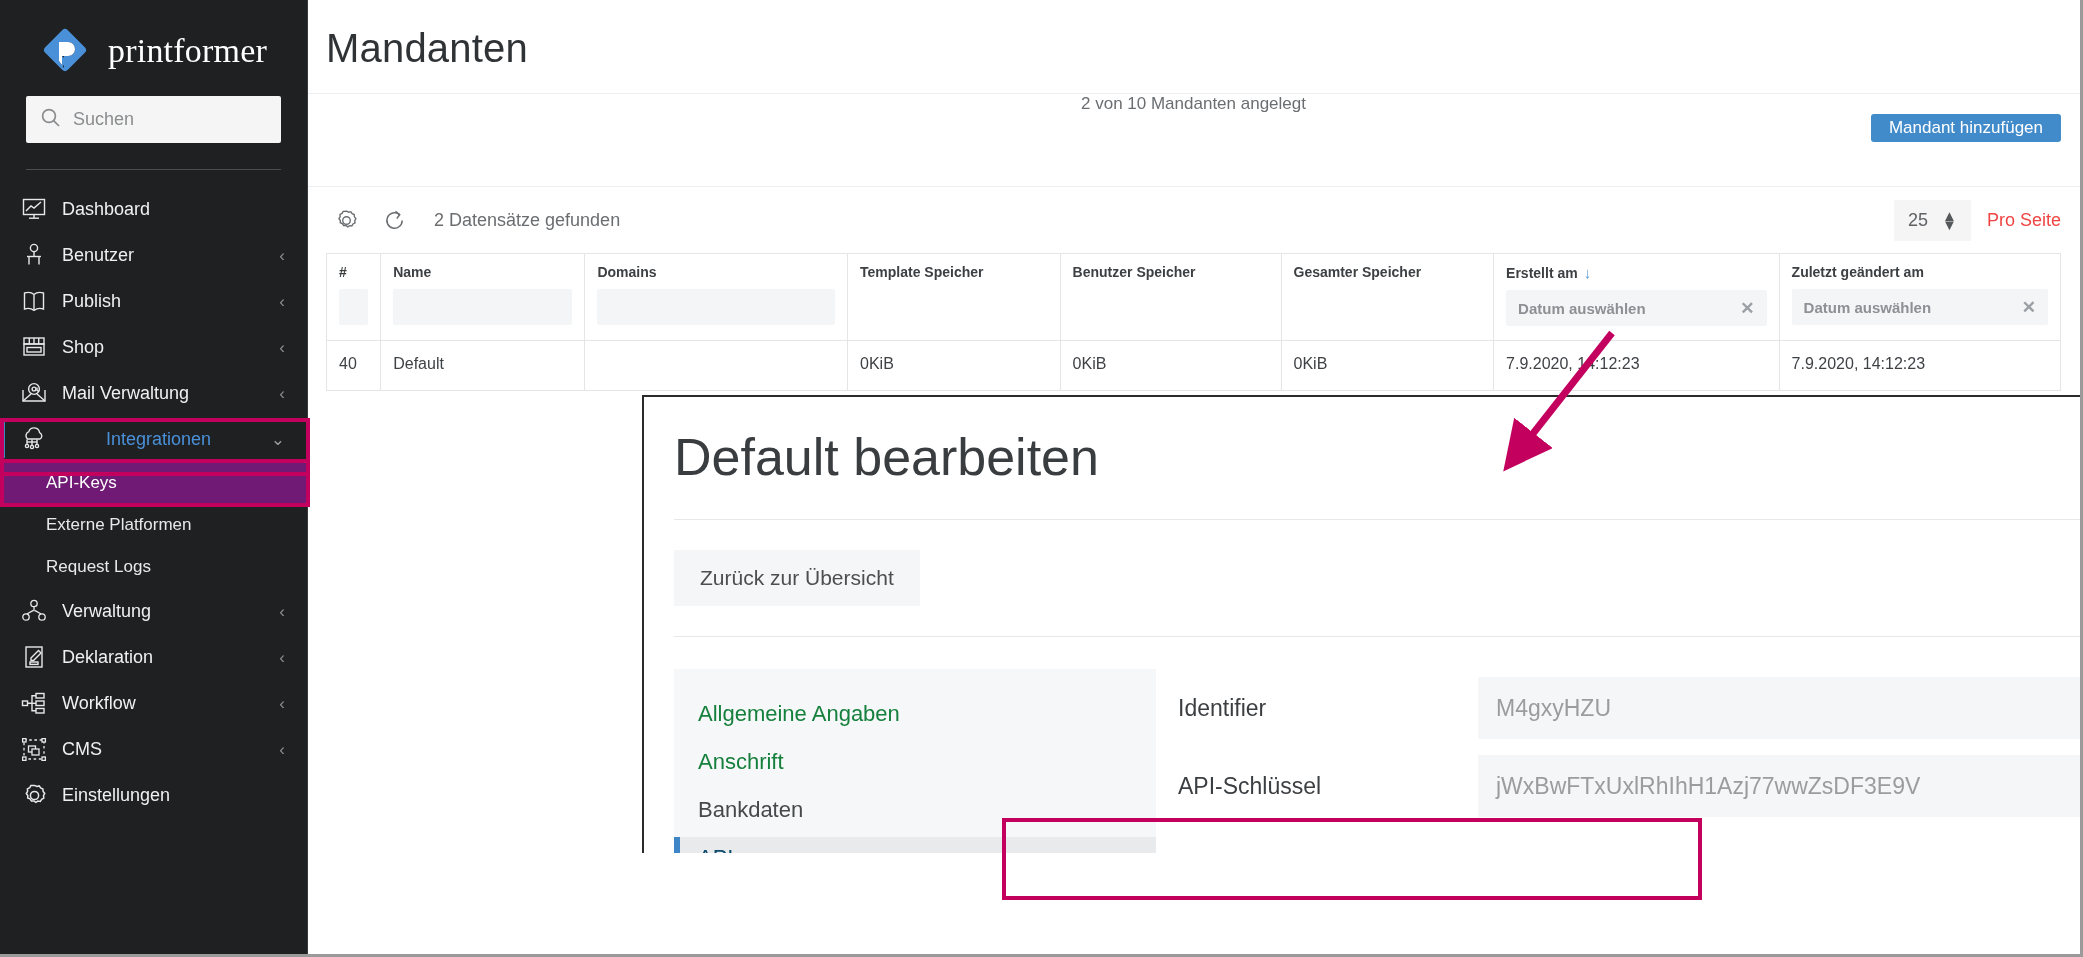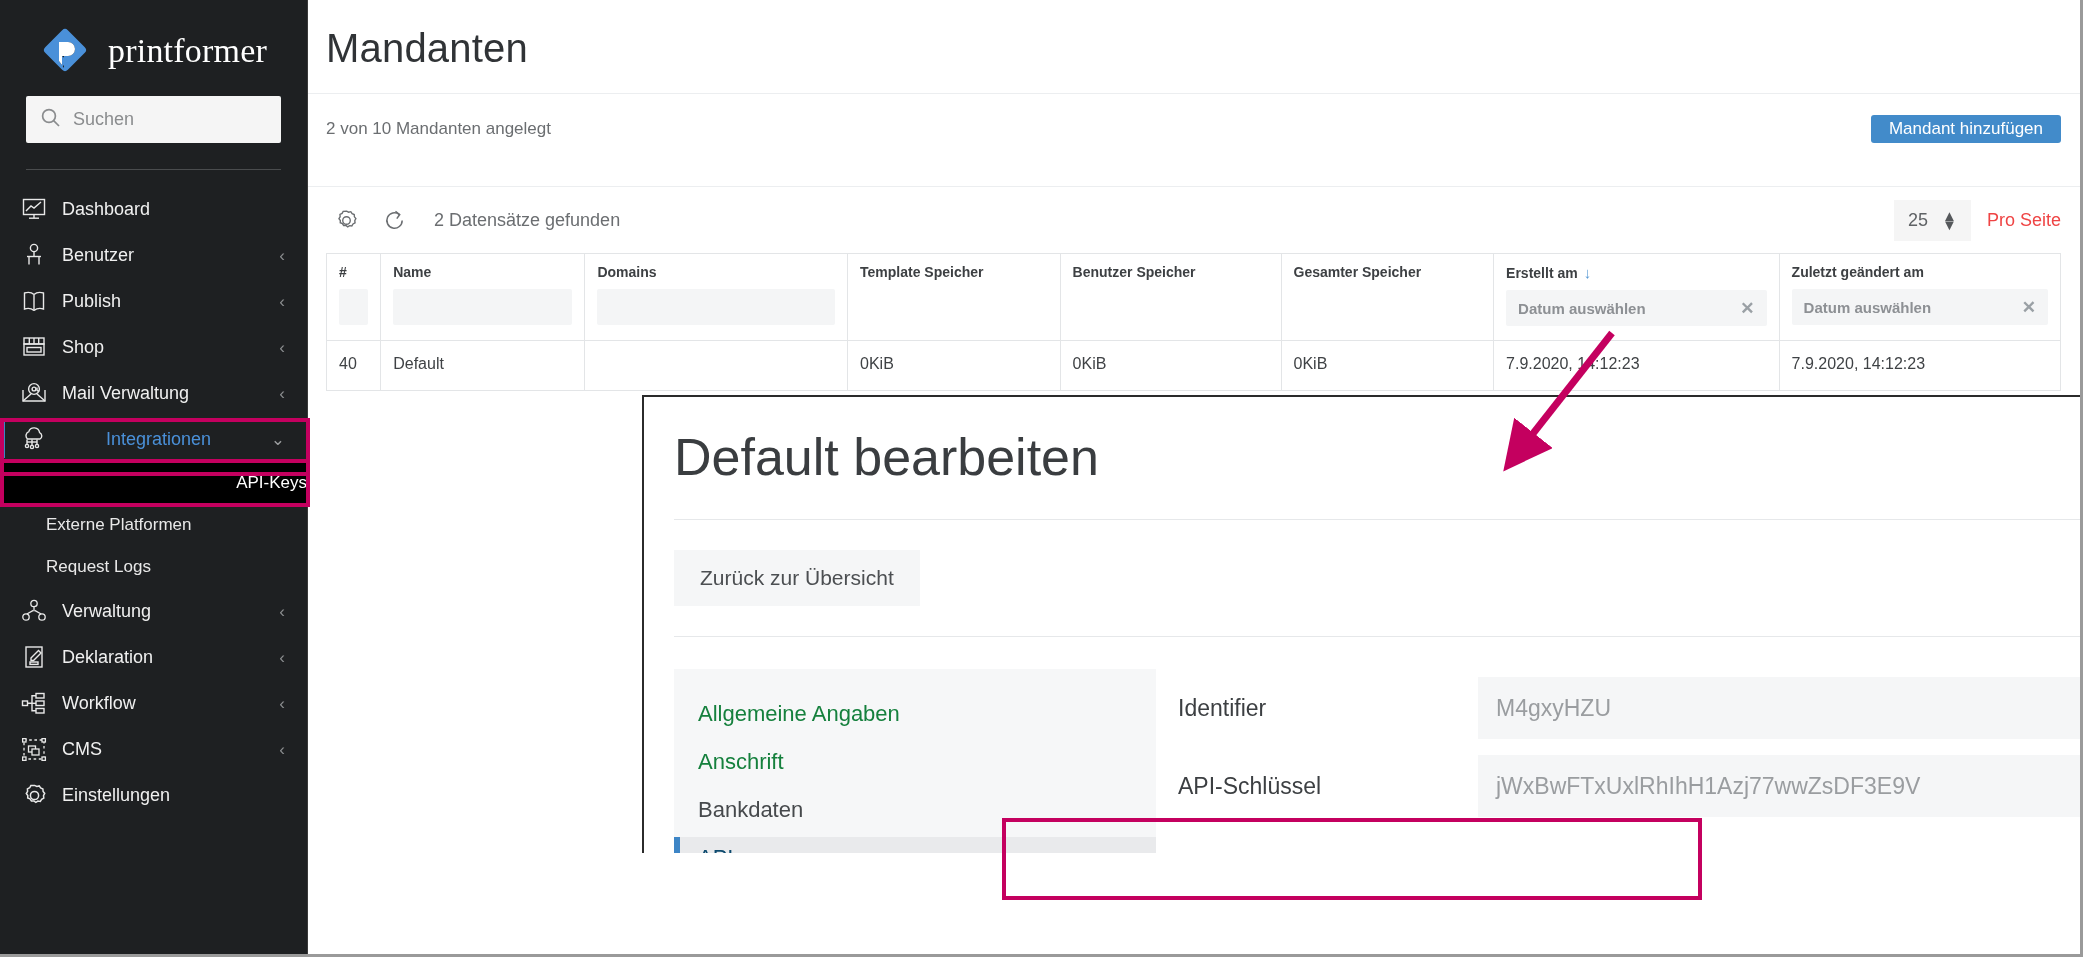--- a/index.html
+++ b/index.html
@@ -49,31 +49,31 @@
   .nav-label { font-size: 18px; color: #f0f0f0; white-space: nowrap; }
   .chev { margin-left: auto; color: #8b8d8f; font-size: 17px; line-height: 1; }
   .nav-item.active-blue { }
   .nav-item.active-blue .nav-label { color: #4a90d9; margin-left: 44px; }
   .nav-item.active-blue .chev { color: #9a9c9e; }
   .blue-bar { position: absolute; left: 0; top: 4px; bottom: 4px; width: 5px; background: #3d85c6; }
   .sub-item {
     height: 42px; display: flex; align-items: center;
     padding-left: 46px; font-size: 17px; color: #e8e8e8; cursor: pointer;
   }
-  .sub-item.sel { background: #000000; color: #ffffff; justify-content: flex-end; }
+  .sub-item.sel { background: #701a75; color: #ffffff; }
 
   
   .main { flex: 1; height: 853px; position: relative; background: #ffffff; overflow: hidden; }
   .page-title {
     font-size: 40px; color: #303336; font-weight: normal;
     padding: 26px 0 0 18px; letter-spacing: .2px;
   }
   .hr-light { height: 1px; background: #eceef0; margin-top: 22px; }
   .count-bar {
-    display: flex; align-items: center; height: 70px; padding: 0 22px 0 18px;
+    display: flex; align-items: center; height: 70px; padding: 0 22px 0 18px; flex-direction: column;
   }
   .count-text { font-size: 17px; color: #6b6e71; }
   .btn-primary {
     margin-left: auto; background: #428bca; color: #fff;
     border: none; border-radius: 3px; font-size: 17px;
     padding: 4px 18px; cursor: pointer;
     font-family: "Liberation Sans", sans-serif;
   }
   .toolbar {
     display: flex; align-items: center; gap: 8px; height: 66px; padding: 0 22px 0 18px;

